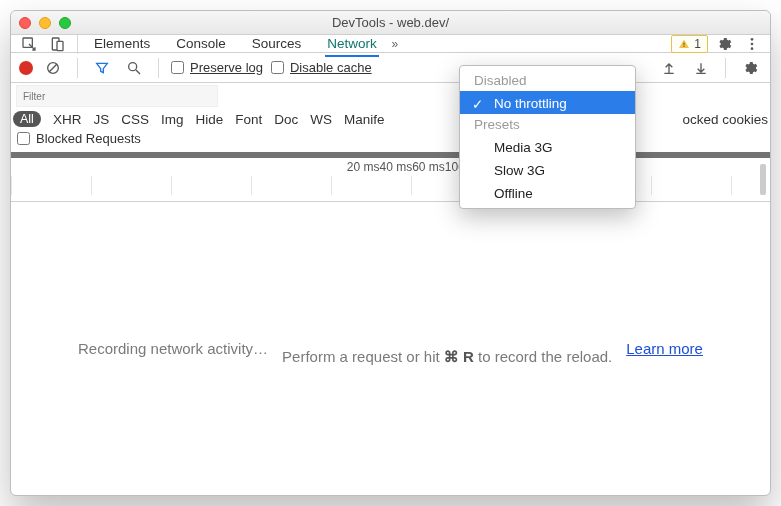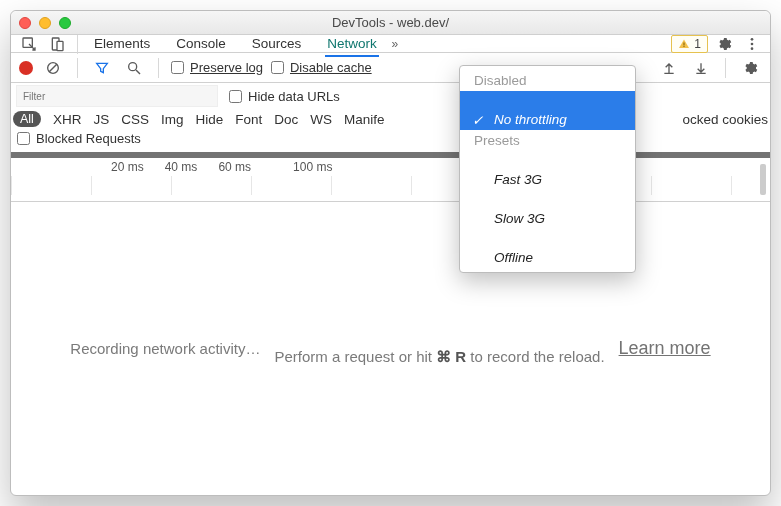--- a/index.html
+++ b/index.html
@@ -49,38 +49,38 @@
   
   .filter-row { display:flex; align-items:center; gap:12px; padding:3px 6px; font-size:13px; color:#333;}
   .filter-input { width:200px; height:20px; border:none; background:#f6f6f6; padding:2px 6px; font-size:10px; color:#1d4ed8; outline:1px solid #eee;}
   
   .types-row { display:flex; align-items:center; gap:12px; padding:2px 2px; font-size:13.5px; color:#333; flex-wrap:wrap;}
   .chip-all { background:#555; color:#fff; border-radius:8px; padding:1px 7px; font-size:12.5px;}
   
   .blocked-row { display:flex; align-items:flex-start; gap:6px; padding:2px 6px 6px; border-bottom:6px solid #737373; font-size:13px;}
   
   .timeline { height:44px; border-bottom:1px solid #d0d0d0; position:relative; background:linear-gradient(#fff,#fff);}
-  .timeline .ticklabels { position:absolute; top:2px; left:0; right:0; display:flex; justify-content:flex-start; padding:0 50px 0 100px; font-size:12px; color:#555;gap:21px;}
+  .timeline .ticklabels { position:absolute; top:2px; left:0; right:0; display:flex; justify-content:center; padding:0 50px 0 100px; font-size:12px; color:#555;}
   .timeline .grid { position:absolute; top:18px; left:0; right:0; bottom:6px; background-image:linear-gradient(to right,#e6e6e6 1px,transparent 1px); background-size:80px 100%; }
   .timeline::after{content:"";position:absolute;right:4px;top:6px;bottom:6px;width:6px;background:#ccc;border-radius:2px;}
   
   .main { flex:1; display:flex; flex-direction:row; align-items:center; justify-content:center; gap:14px; color:#777; font-size:15px;}
   .main .line1{color:#7a7a7a;}
   .main .line2{color:#7a7a7a;margin-top:17px;}
-  .main a{color:#737373; text-decoration:underline; font-size:18px;}
+  .main a{color:#1d4ed8; text-decoration:underline; font-size:15px;}
   .main b{color:#555;}
   
   .dropdown {
     position:absolute; top:54px; left:448px; width:177px;
     background:#fff; border:1px solid #bcbcbc; border-radius:4px;
     box-shadow:0 8px 24px rgba(0,0,0,0.25); font-size:13.5px; padding:4px 0;
     z-index:50;
   }
   .dd-header{ color:#9a9a9a; padding:3px 14px; }
-  .dd-item{ padding:21px 14px 3px 34px; position:relative; color:#222;font-style:italic;}
+  .dd-item{ padding:5px 14px 3px 34px; position:relative; color:#222;}
   .dd-item.selected{ background:#2b7de9; color:#fff;}
   .dd-item.selected::before{ content:"✓"; position:absolute; left:12px; color:#fff;}
   .chevron-double{font-size:12px;color:#666;}
 </style>
 </head>
 <body>
 
 <div class="window">
 
   <div class="titlebar">
@@ -179,24 +179,20 @@
     <div class="vdiv"></div>
     <div class="icon-btn">
       <svg viewBox="0 0 24 24" fill="#5a5a5a">
           <path d="M12 8a4 4 0 100 8 4 4 0 000-8zm9 4a7 7 0 00-.1-1.2l2-1.6-2-3.4-2.4 1a7 7 0 00-2-1.2L16 3h-4l-.5 2.6a7 7 0 00-2 1.2l-2.4-1-2 3.4 2 1.6A7 7 0 007 12c0 .4 0 .8.1 1.2l-2 1.6 2 3.4 2.4-1c.6.5 1.3.9 2 1.2L12 21h4l.5-2.6c.7-.3 1.4-.7 2-1.2l2.4 1 2-3.4-2-1.6c.1-.4.1-.8.1-1.2z"></path>
         </svg>
     </div>
   </div>
 
   <div class="filter-row">
     <input class="filter-input" placeholder="Filter" style="">
-    <label class="chk">
-      <input type="checkbox" style="">
-      <span>Hide data URLs</span>
-    </label>
   </div>
 
   <div class="types-row">
     <span class="chip-all">All</span>
     <span>XHR</span>
     <span>JS</span>
     <span>CSS</span>
     <span>Img</span>
     <span>Hide</span>
     <span>Font</span>
@@ -232,18 +228,18 @@
       <b>⌘ R</b>
       <span> to record the reload.</span>
     </div>
     <a href="#">Learn more</a>
   </div>
 
   <div class="dropdown">
     <div class="dd-header">Disabled</div>
     <div class="dd-item selected">No throttling</div>
     <div class="dd-header">Presets</div>
-    <div class="dd-item">Fast 3G</div>
+    <div class="dd-item">Media 3G</div>
     <div class="dd-item">Slow 3G</div>
     <div class="dd-item">Offline</div>
   </div>
 
 </div>
 
 </body></html>

